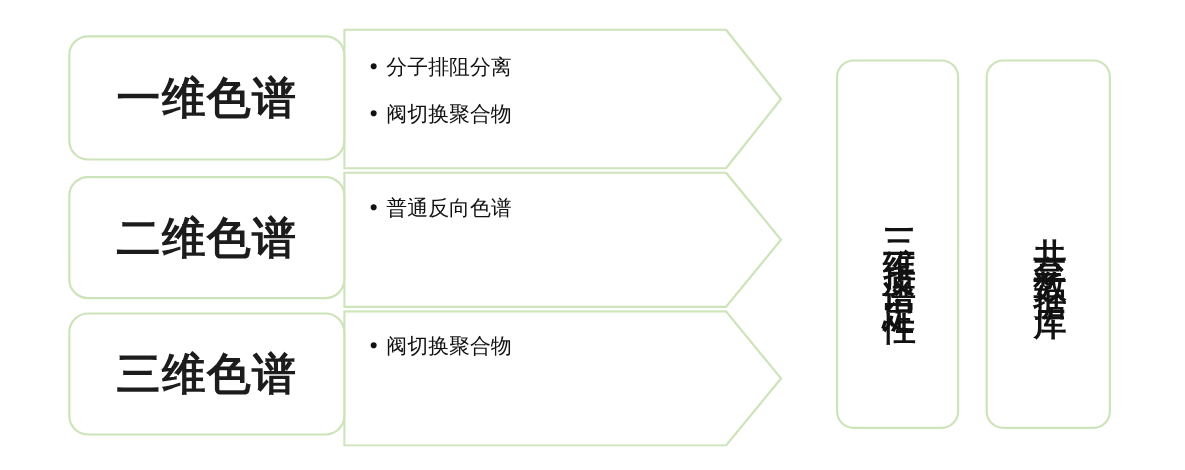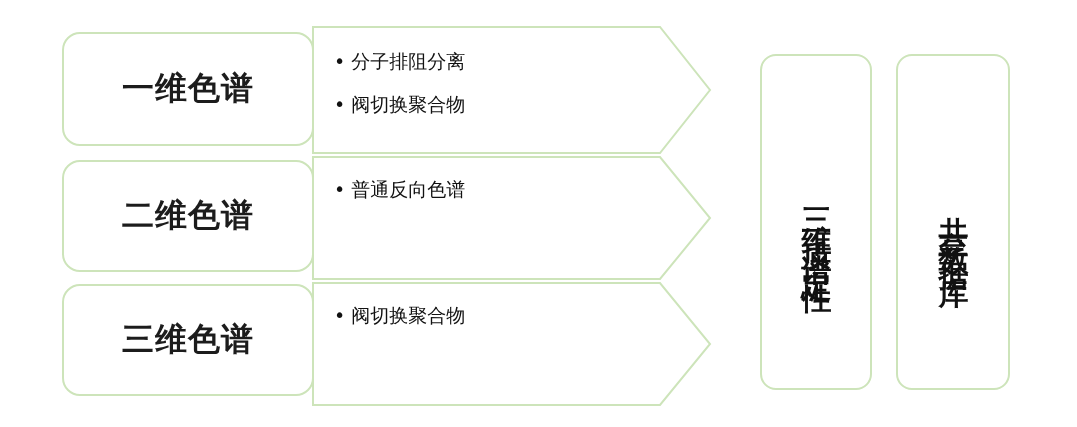--- a/index.html
+++ b/index.html
@@ -26,21 +26,21 @@
     stroke-width: 2;
   }
   .box {
     position: absolute;
     background: #ffffff;
     border: 2px solid var(--border);
     border-radius: 18px;
     display: flex;
     align-items: center;
     justify-content: center;
-    font-size: 32px;
+    font-size: 40px;
     font-weight: 600;
     color: var(--text);
     letter-spacing: 1px;
     box-sizing: border-box;
   }
   .bullets {
     position: absolute;
     display: flex;
     flex-direction: column;
     gap: 17px;

